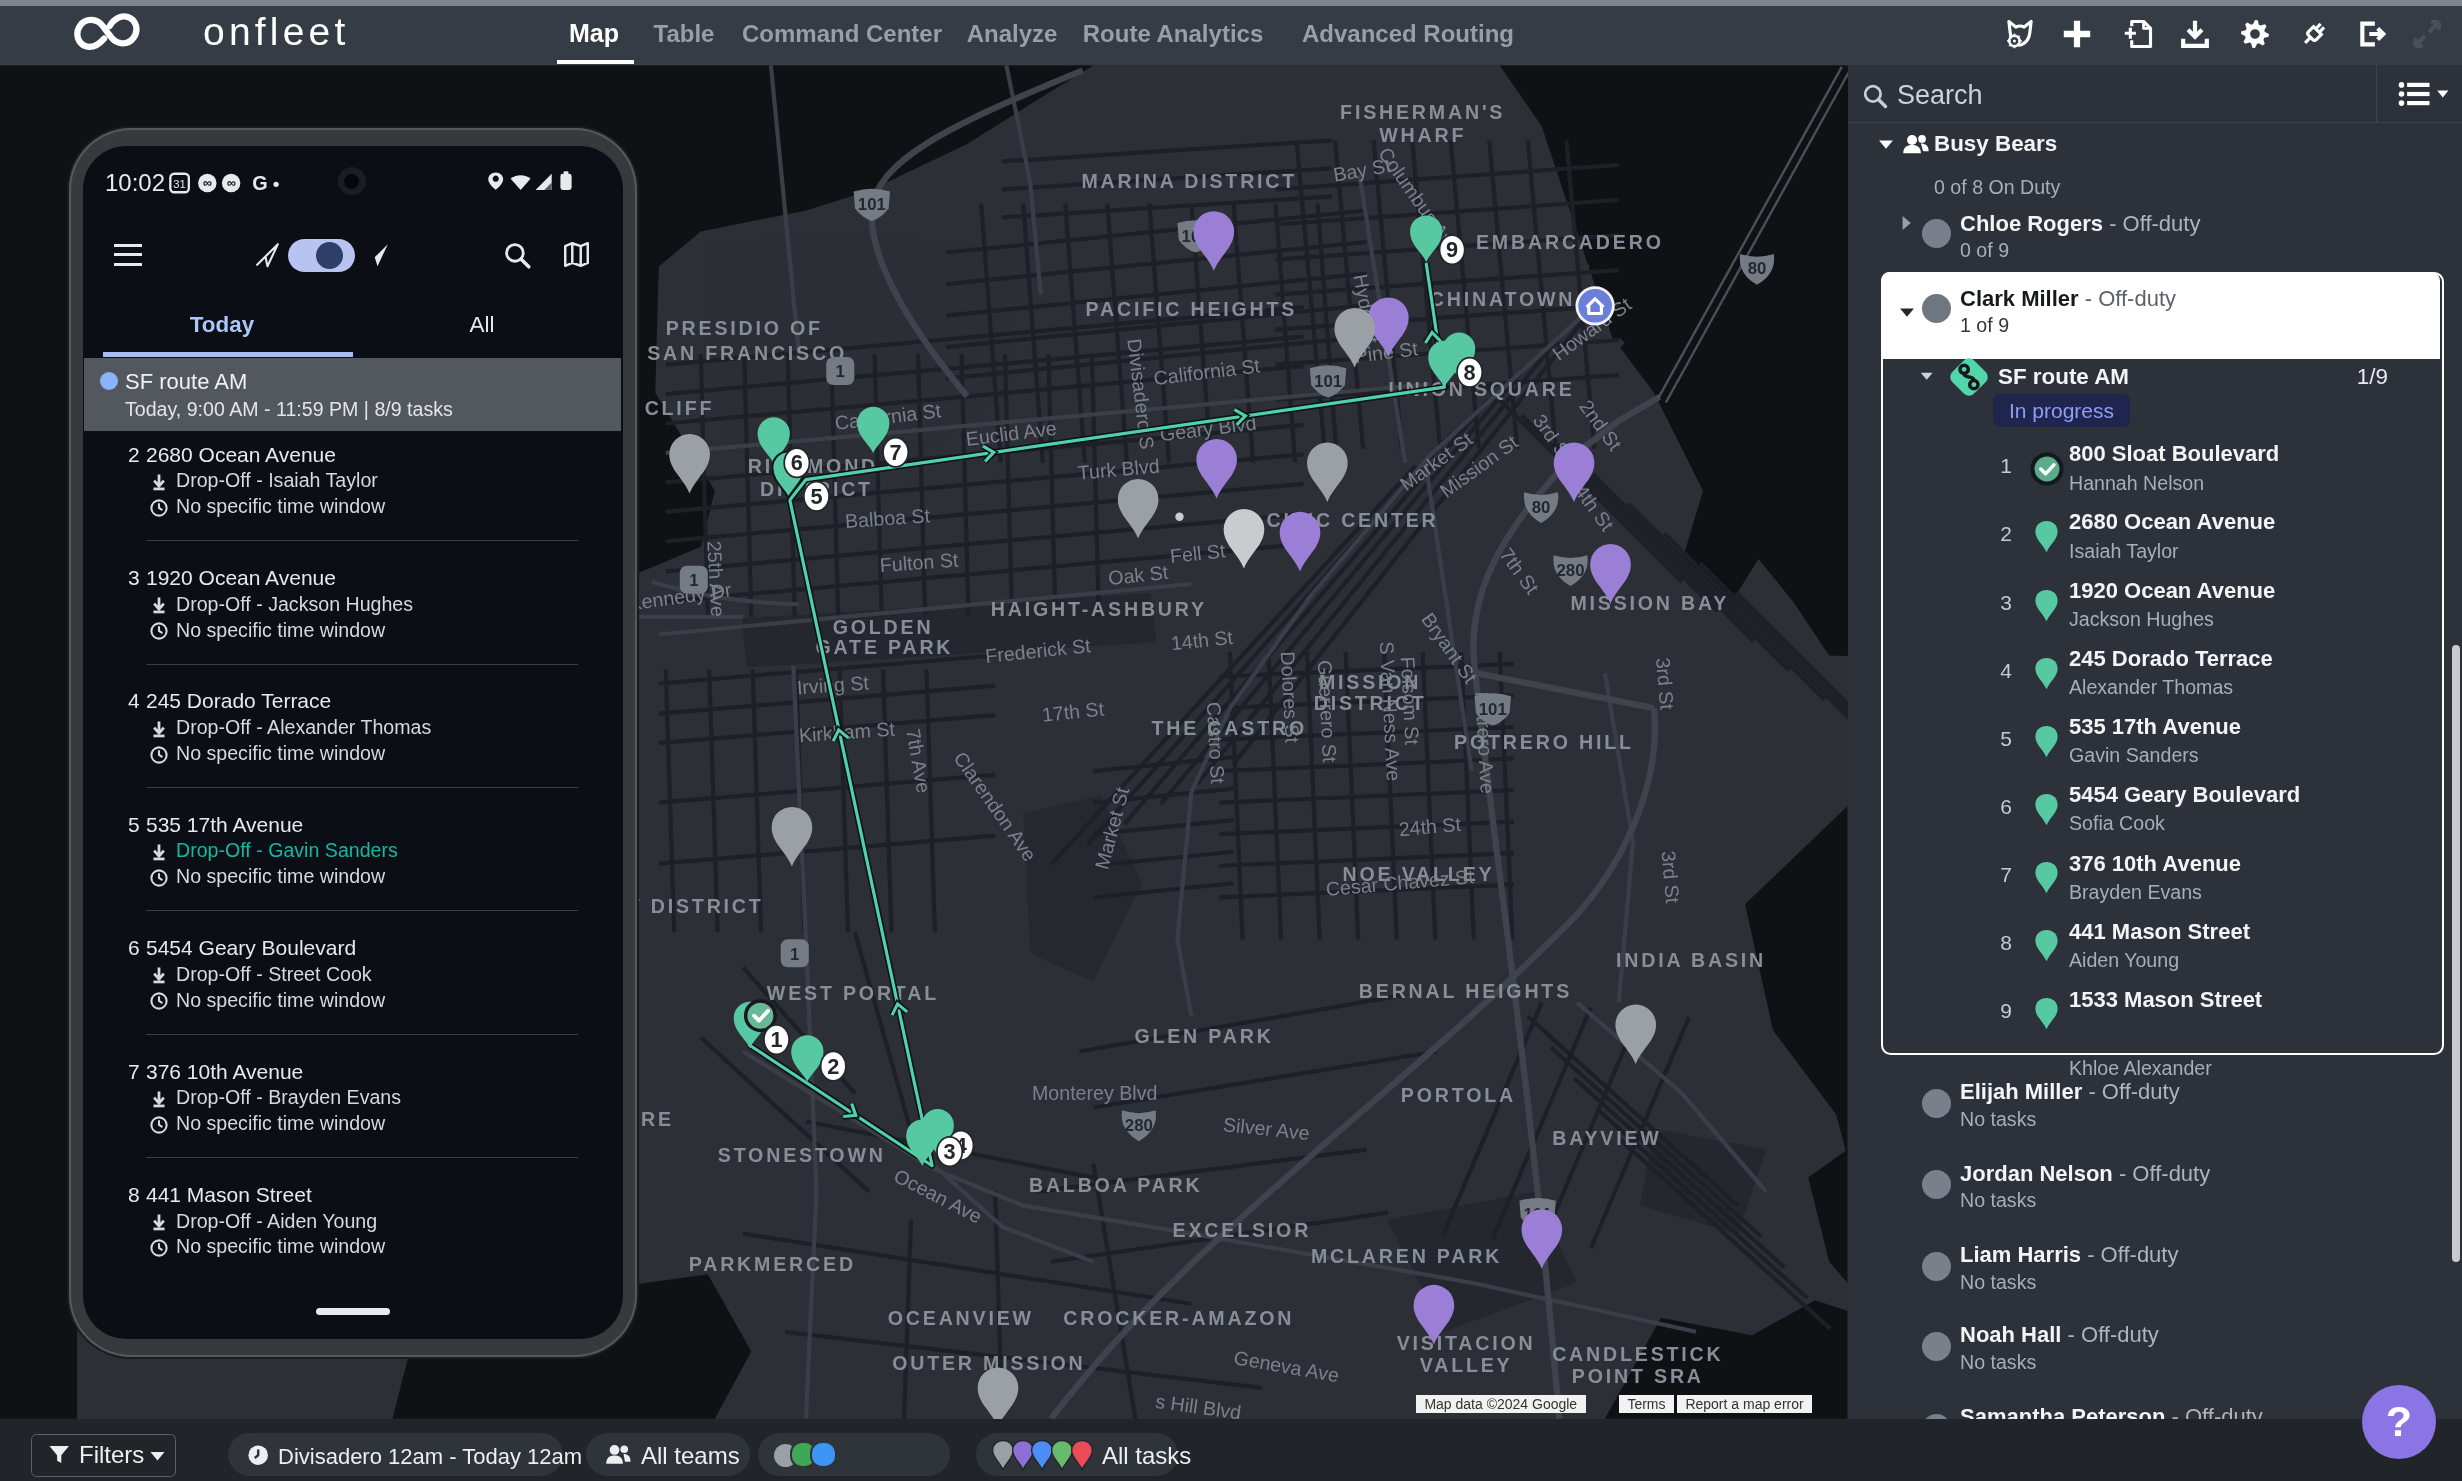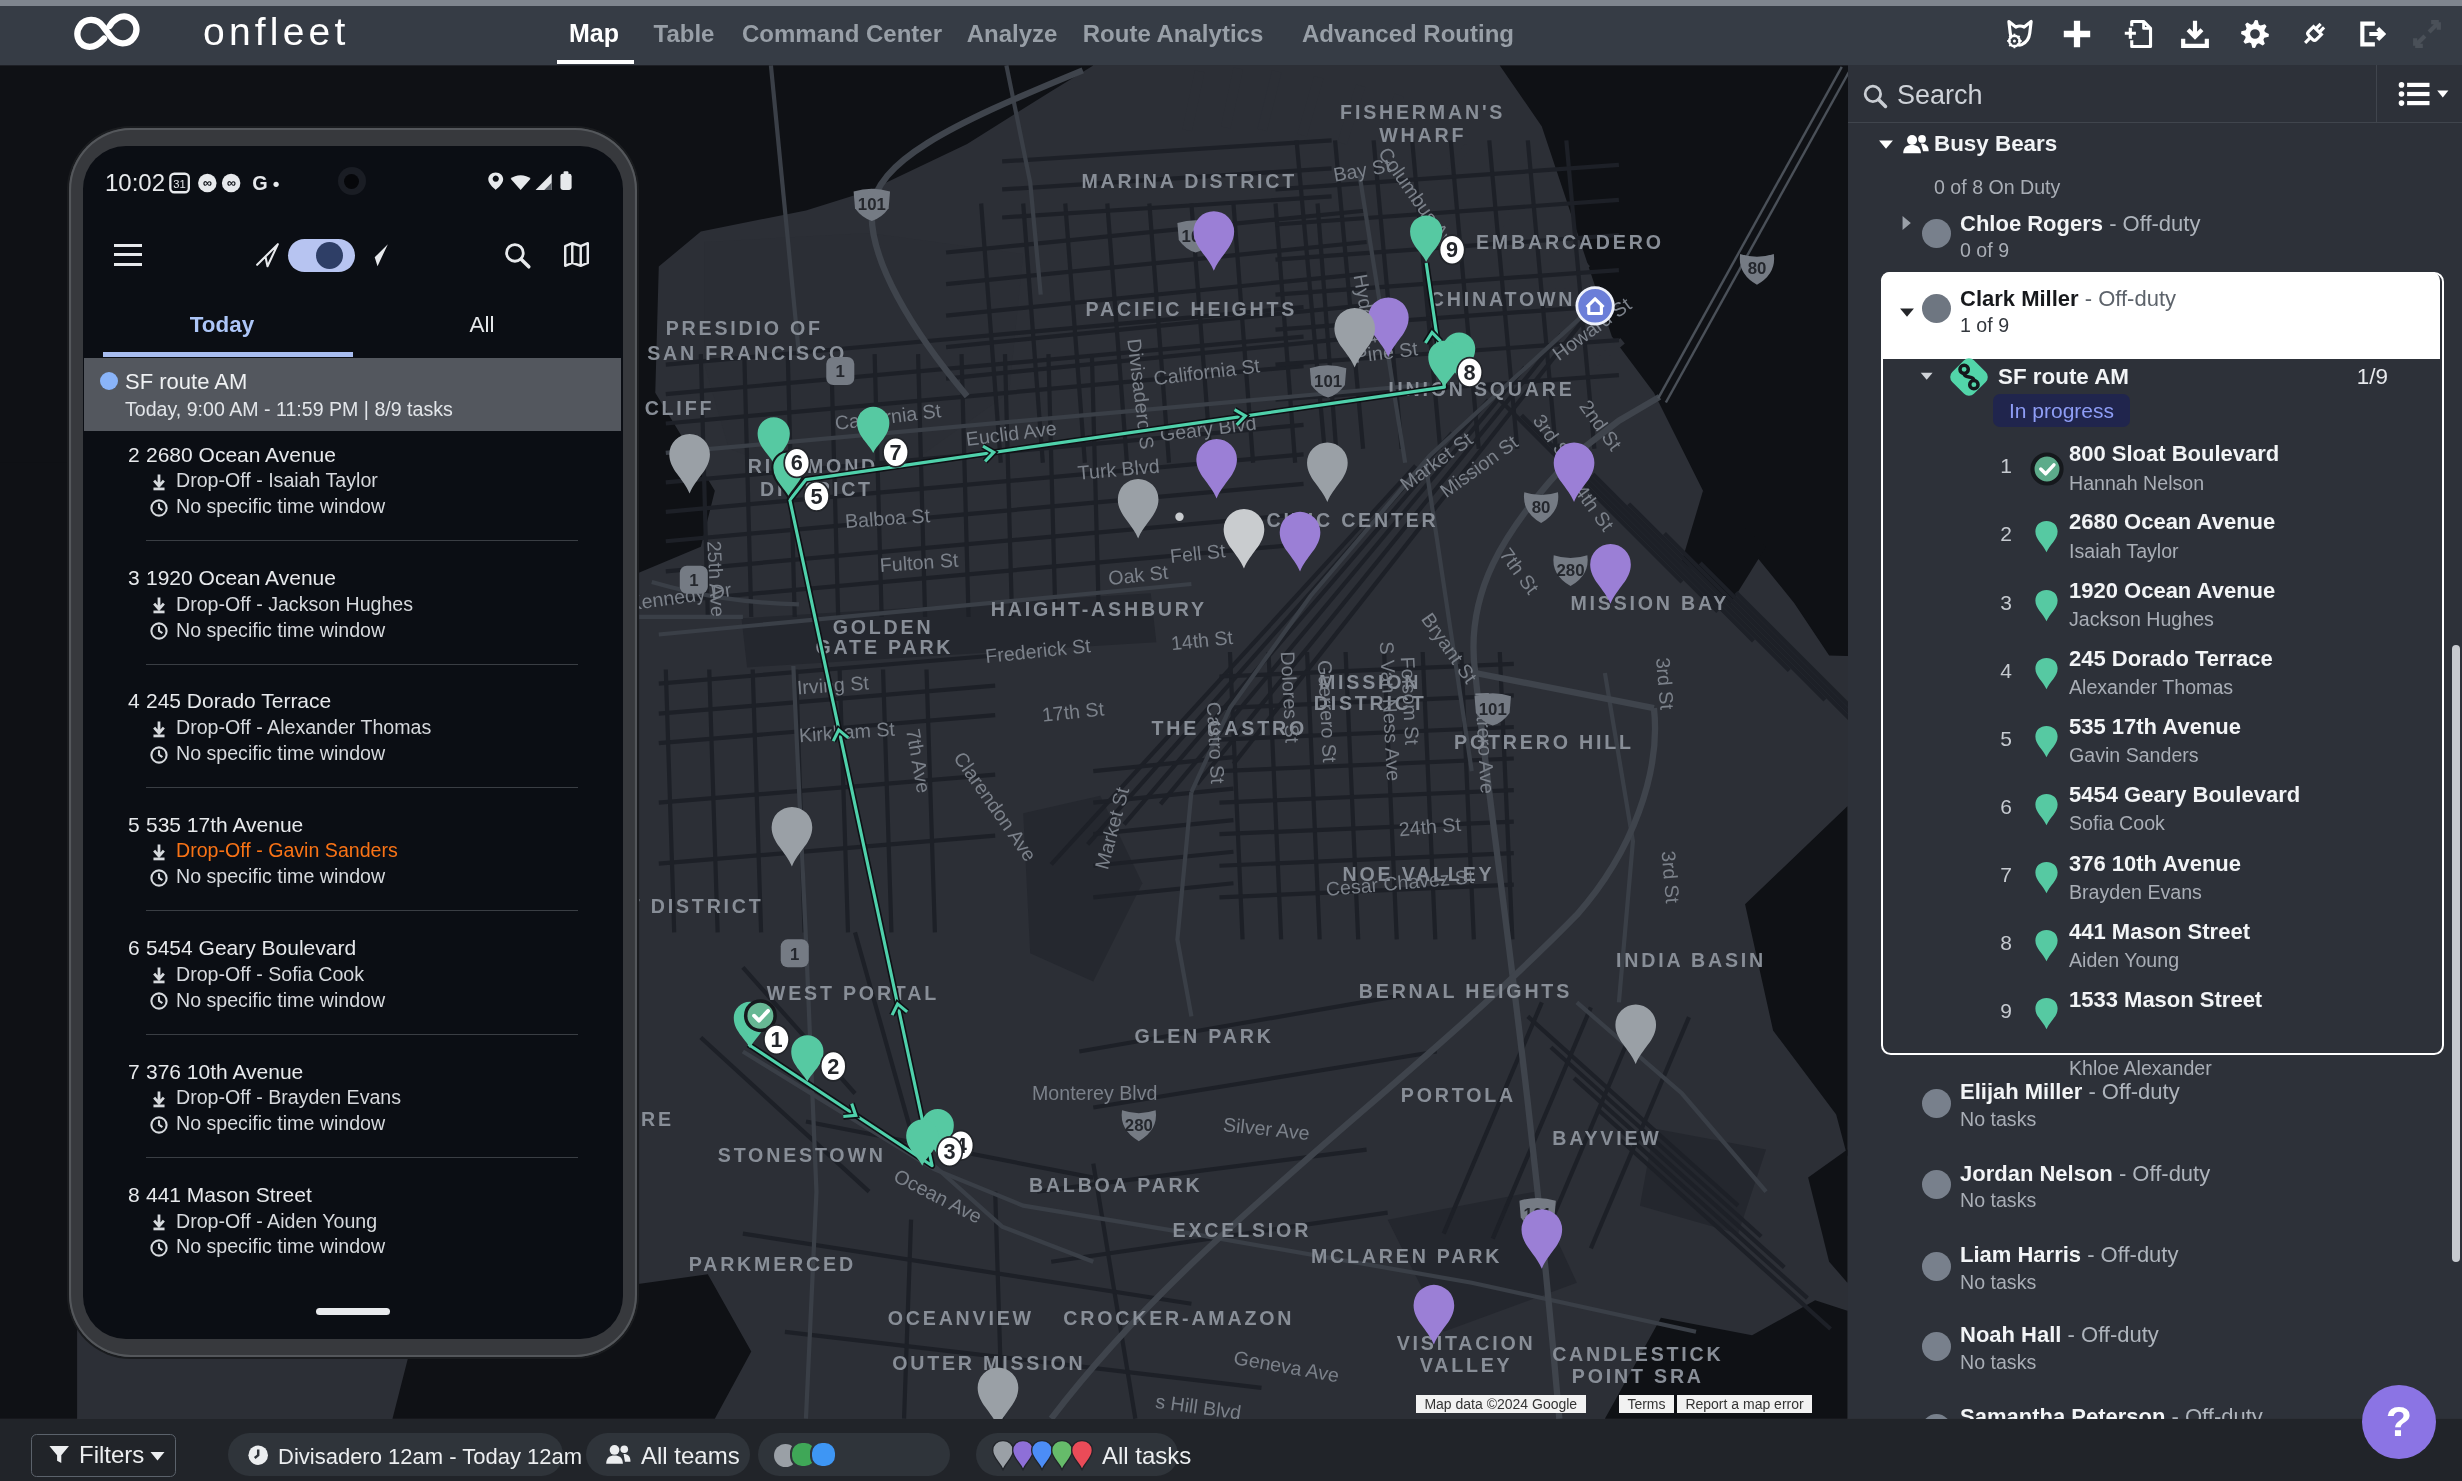--- a/index.html
+++ b/index.html
@@ -662,34 +662,34 @@
         <path d="M13,6 L13,13 L18,16" stroke="#d6d9dd" stroke-width="3" fill="none"></path>
       </svg>
     <div class="abs nowrap" style="left:107px;top:614px;font-size:19.6px;color:#d6d9dd;">No specific time window</div>
     <div class="abs" style="left:77px;top:659px;width:432px;height:1.4px;background:#3a3e44;"></div>
     <div class="abs nowrap" style="left:59px;top:685px;font-size:21px;color:#e7e9ec;">5</div>
     <div class="abs nowrap" style="left:77px;top:685px;font-size:21px;color:#e7e9ec;">535 17th Avenue</div>
     <svg class="abs" style="left:81px;top:715px;" width="18" height="18" viewBox="0 0 26 26">
         <path d="M13,2 L13,16 M6,11 L13,19 L20,11" stroke="#d6d9dd" stroke-width="4" fill="none"></path>
         <rect x="5" y="21" width="16" height="4" fill="#d6d9dd"></rect>
       </svg>
-    <div class="abs nowrap" style="left:107px;top:711px;font-size:19.6px;color:#f97316;">Drop-Off - Gavin Sanders</div>
+    <div class="abs nowrap" style="left:107px;top:711px;font-size:19.6px;color:#14b8a6;">Drop-Off - Gavin Sanders</div>
     <svg class="abs" style="left:81px;top:741px;" width="18" height="18" viewBox="0 0 26 26">
         <circle cx="13" cy="13" r="11" stroke="#d6d9dd" stroke-width="3" fill="none"></circle>
         <path d="M13,6 L13,13 L18,16" stroke="#d6d9dd" stroke-width="3" fill="none"></path>
       </svg>
     <div class="abs nowrap" style="left:107px;top:737px;font-size:19.6px;color:#d6d9dd;">No specific time window</div>
     <div class="abs" style="left:77px;top:782px;width:432px;height:1.4px;background:#3a3e44;"></div>
     <div class="abs nowrap" style="left:59px;top:808px;font-size:21px;color:#e7e9ec;">6</div>
     <div class="abs nowrap" style="left:77px;top:808px;font-size:21px;color:#e7e9ec;">5454 Geary Boulevard</div>
     <svg class="abs" style="left:81px;top:838px;" width="18" height="18" viewBox="0 0 26 26">
         <path d="M13,2 L13,16 M6,11 L13,19 L20,11" stroke="#d6d9dd" stroke-width="4" fill="none"></path>
         <rect x="5" y="21" width="16" height="4" fill="#d6d9dd"></rect>
       </svg>
-    <div class="abs nowrap" style="left:107px;top:835px;font-size:19.6px;color:#d6d9dd;">Drop-Off - Sofia Cook</div>
+    <div class="abs nowrap" style="left:107px;top:835px;font-size:19.6px;color:#d6d9dd;">Drop-Off - Street Cook</div>
     <svg class="abs" style="left:81px;top:864px;" width="18" height="18" viewBox="0 0 26 26">
         <circle cx="13" cy="13" r="11" stroke="#d6d9dd" stroke-width="3" fill="none"></circle>
         <path d="M13,6 L13,13 L18,16" stroke="#d6d9dd" stroke-width="3" fill="none"></path>
       </svg>
     <div class="abs nowrap" style="left:107px;top:861px;font-size:19.6px;color:#d6d9dd;">No specific time window</div>
     <div class="abs" style="left:77px;top:906px;width:432px;height:1.4px;background:#3a3e44;"></div>
     <div class="abs nowrap" style="left:59px;top:932px;font-size:21px;color:#e7e9ec;">7</div>
     <div class="abs nowrap" style="left:77px;top:932px;font-size:21px;color:#e7e9ec;">376 10th Avenue</div>
     <svg class="abs" style="left:81px;top:962px;" width="18" height="18" viewBox="0 0 26 26">
         <path d="M13,2 L13,16 M6,11 L13,19 L20,11" stroke="#d6d9dd" stroke-width="4" fill="none"></path>

